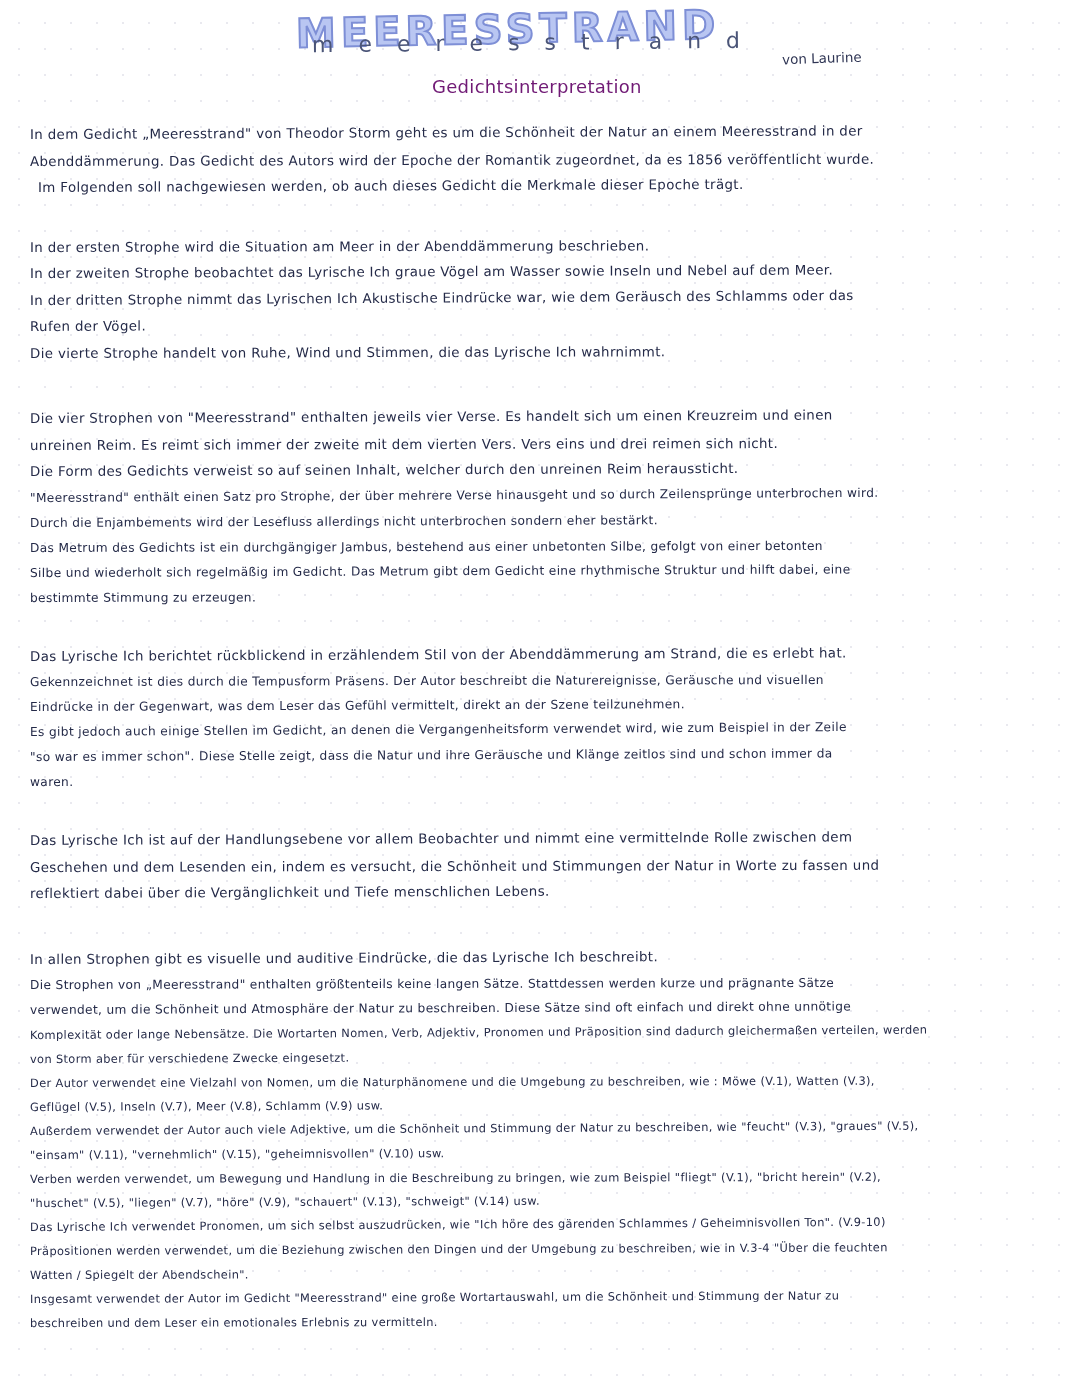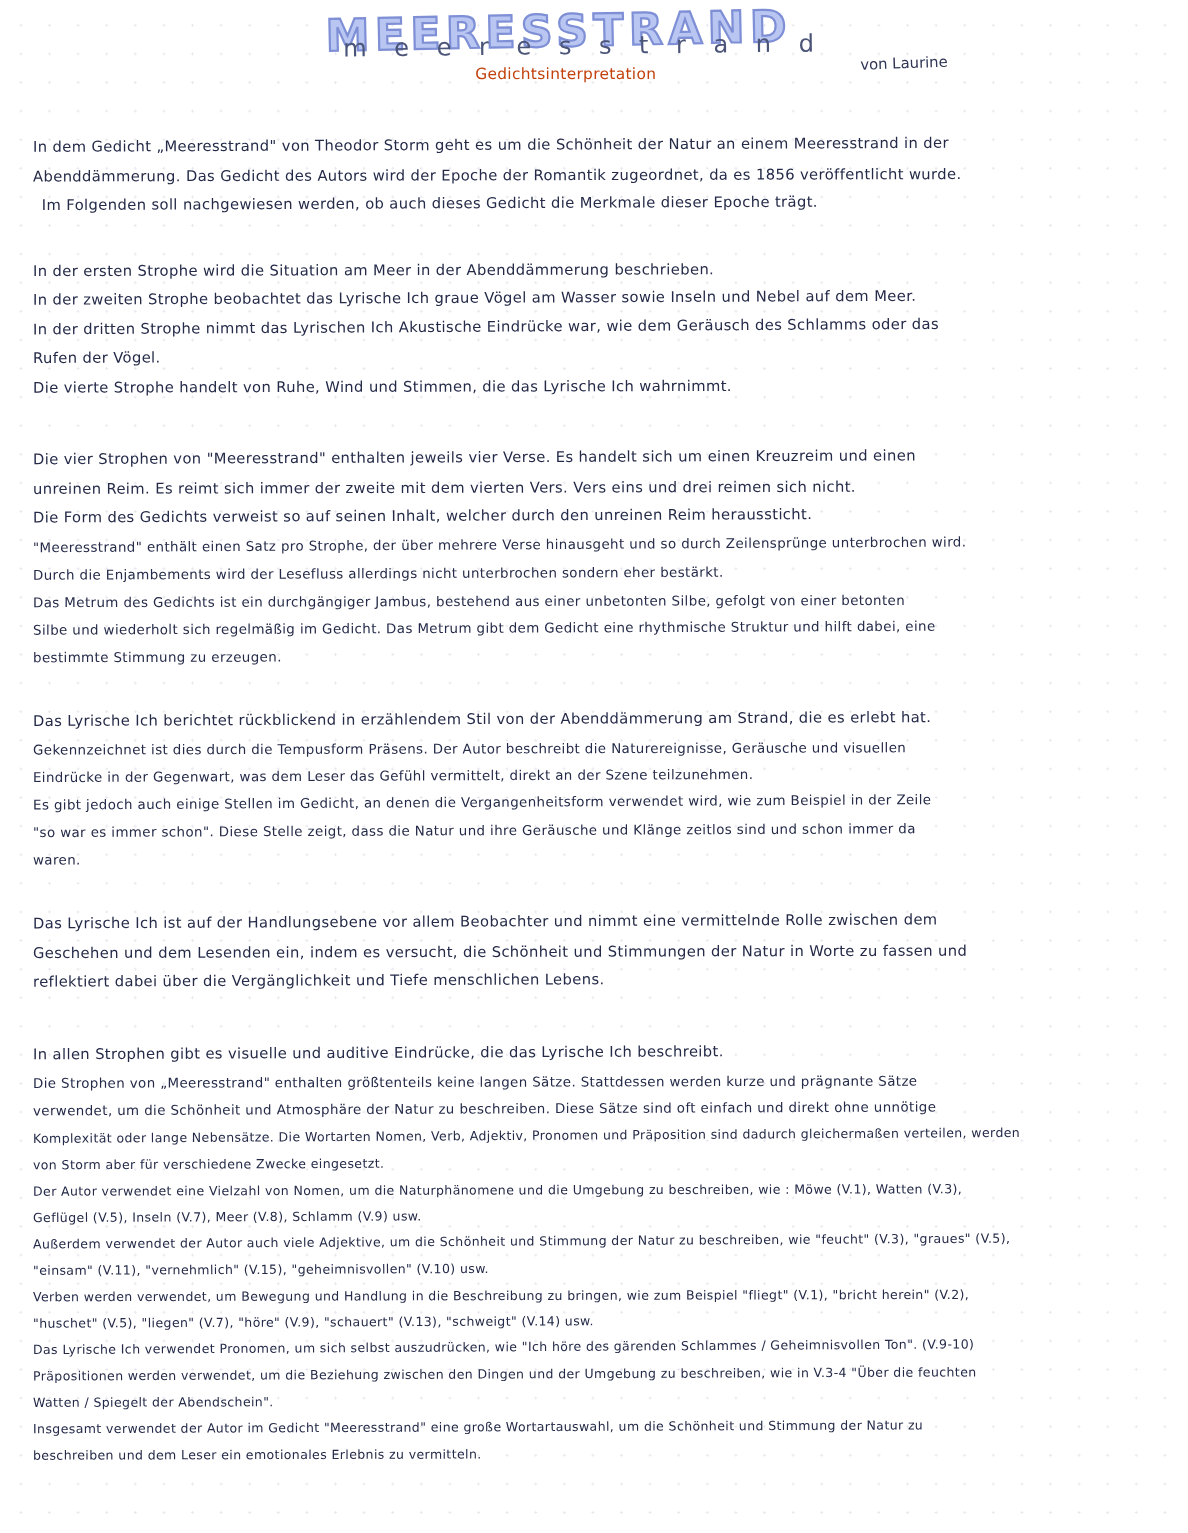--- a/index.html
+++ b/index.html
@@ -56,23 +56,23 @@
     top: 30px;
     font-size: 22px;
     letter-spacing: 9px;
     color: #4b5578;
     white-space: nowrap;
     transform: rotate(-0.6deg);
   }
   .subtitle {
     position: absolute;
     left: 432px;
-    top: 60px;
-    font-size: 14px;
-    color: #c2410c;
+    top: 76px;
+    font-size: 18px;
+    color: #701a75;
     letter-spacing: 0.3px;
   }
   .author {
     position: absolute;
     left: 782px;
     top: 50px;
     font-size: 13.5px;
     color: #2f3554;
     transform: rotate(-2deg);
   }

